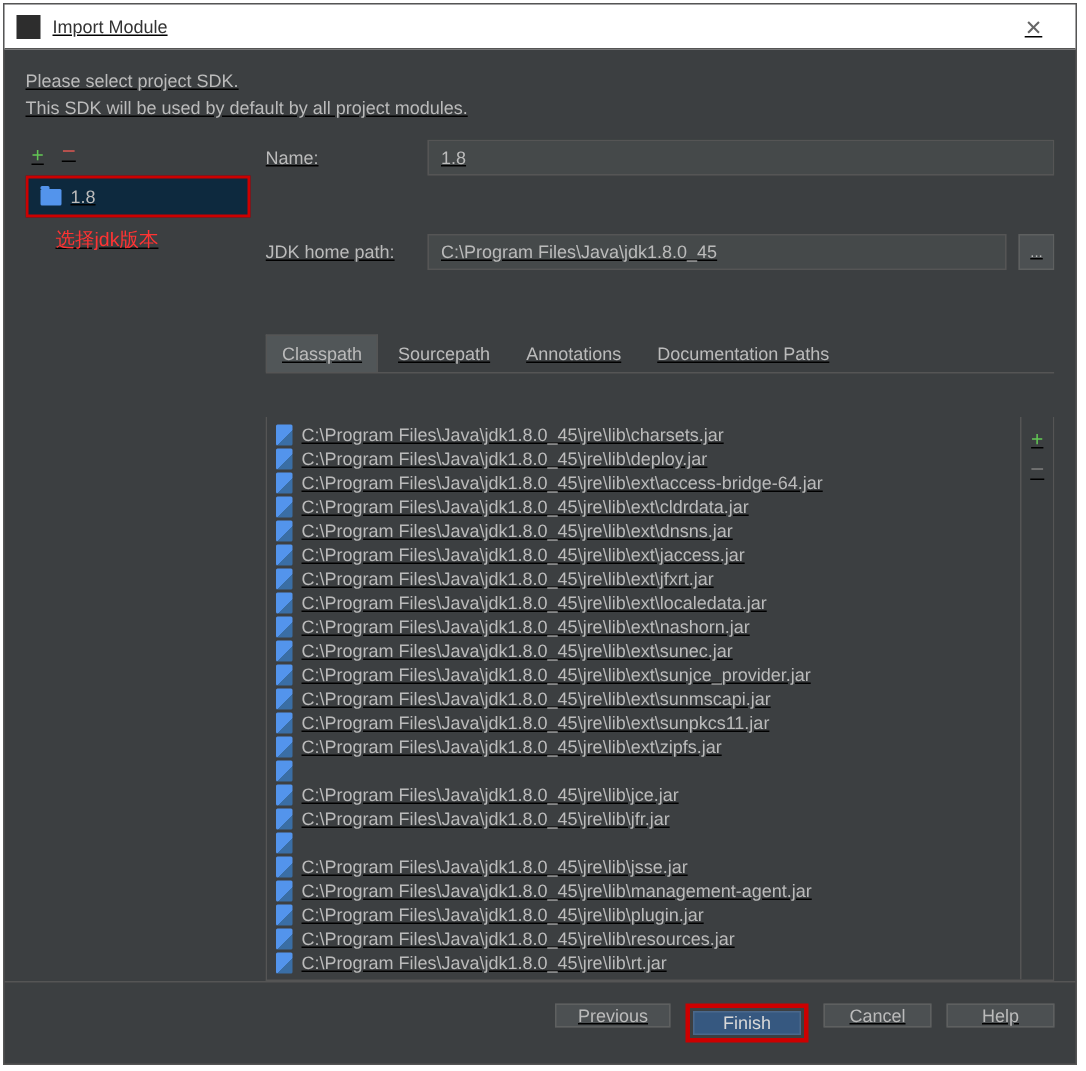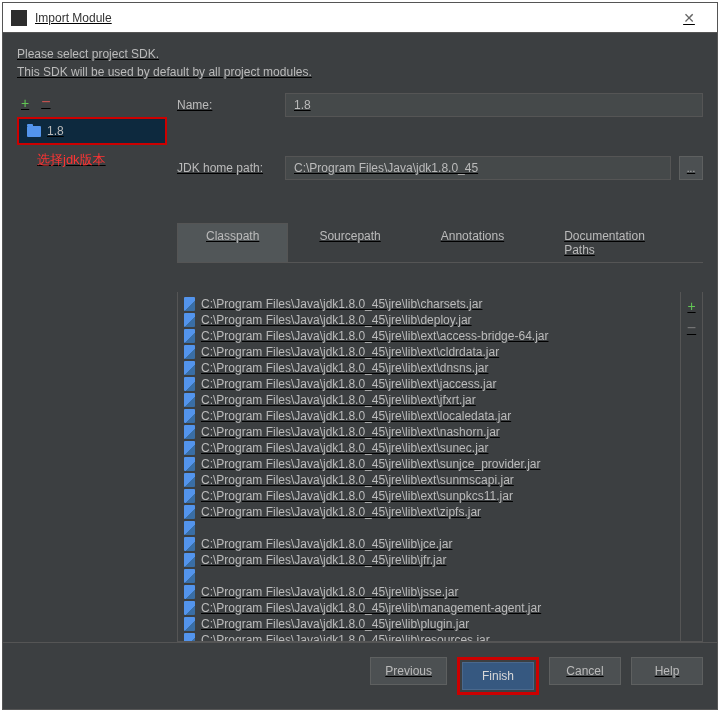--- a/index.html
+++ b/index.html
@@ -19,31 +19,31 @@
     .sdk-item { display: flex; align-items: center; gap: 6px; padding: 5px 8px; background: #0d293e; border: 2px solid #cc0000; color: #bbb; cursor: pointer; }
     .folder-icon { width: 14px; height: 11px; background: #5394ec; border-radius: 1px; position: relative; }
     .folder-icon::before { content: ""; position: absolute; top: -2px; left: 0; width: 6px; height: 2px; background: #5394ec; border-radius: 1px 1px 0 0;}
     .annotation { color: #ff3333; font-size: 13px; margin-top: 6px; padding-left: 20px; }
     .right-pane { flex: 1; display: flex; flex-direction: column; overflow: hidden; gap: 29px; }
     .form-row { display: flex; align-items: center; margin-bottom: 10px; gap: 8px; }
     .form-label { width: 100px; color: #bbb; }
     .form-input { flex: 1; background: #45494a; border: 1px solid #555; color: #bbb; padding: 4px 8px; font-size: 12px; height: 24px; }
     .browse-btn { width: 24px; height: 24px; background: #4c5052; border: 1px solid #5e6060; color: #bbb; cursor: pointer; display:flex; align-items:center; justify-content:center; font-size:10px;}
     .tabs { display: flex; gap: 2px; border-bottom: 1px solid #555; margin-top: 4px; }
-    .tab { padding: 5px 28px; color: #bbb; cursor: pointer; border: 1px solid transparent; border-bottom: none; }
+    .tab { padding: 5px 10px; color: #bbb; cursor: pointer; border: 1px solid transparent; border-bottom: none; }
     .tab.active { background: #515658; border-color: #555; }
     .list-container { flex: 1; display: flex; overflow: hidden; border: 1px solid #555; border-top: none; }
     .file-list { flex: 1; overflow-y: auto; padding: 4px 2px; }
     .file-item { display: flex; align-items: center; gap: 6px; padding: 1px 4px; color: #bbb; }
     .file-icon { width: 11px; height: 14px; background: linear-gradient(135deg, #5394ec 0%, #5394ec 60%, #3a6ea5 60%); border-radius: 1px; flex-shrink: 0; }
     .list-toolbar { width: 22px; display: flex; flex-direction: column; align-items: center; padding-top: 6px; gap: 8px; border-left: 1px solid #555;}
     .list-plus { color: #62c554; font-size: 14px; cursor: pointer; }
     .list-minus { color: #777; font-size: 16px; cursor: pointer; line-height: 12px;}
     .footer { padding: 14px; border-top: 1px solid #555; display: flex; justify-content: flex-end; gap: 10px; }
-    .btn { min-width: 72px; height: 28px; background: #4c5052; border: 1px solid #5e6060; color: #bbb; cursor: pointer; font-size: 12px; padding: 0 14px; }
+    .btn { min-width: 72px; height: 16px; background: #4c5052; border: 1px solid #5e6060; color: #bbb; cursor: pointer; font-size: 12px; padding: 0 14px; }
     .btn.primary { background: #365880; border-color: #4a688c; color: #d8d8d8; }
     .finish-wrap { border: 3px solid #cc0000; padding: 2px; }
     .finish-wrap .btn { margin:0; }
   </style>
 </head>
 <body>
 
 <div class="window">
 
   <div class="titlebar">

